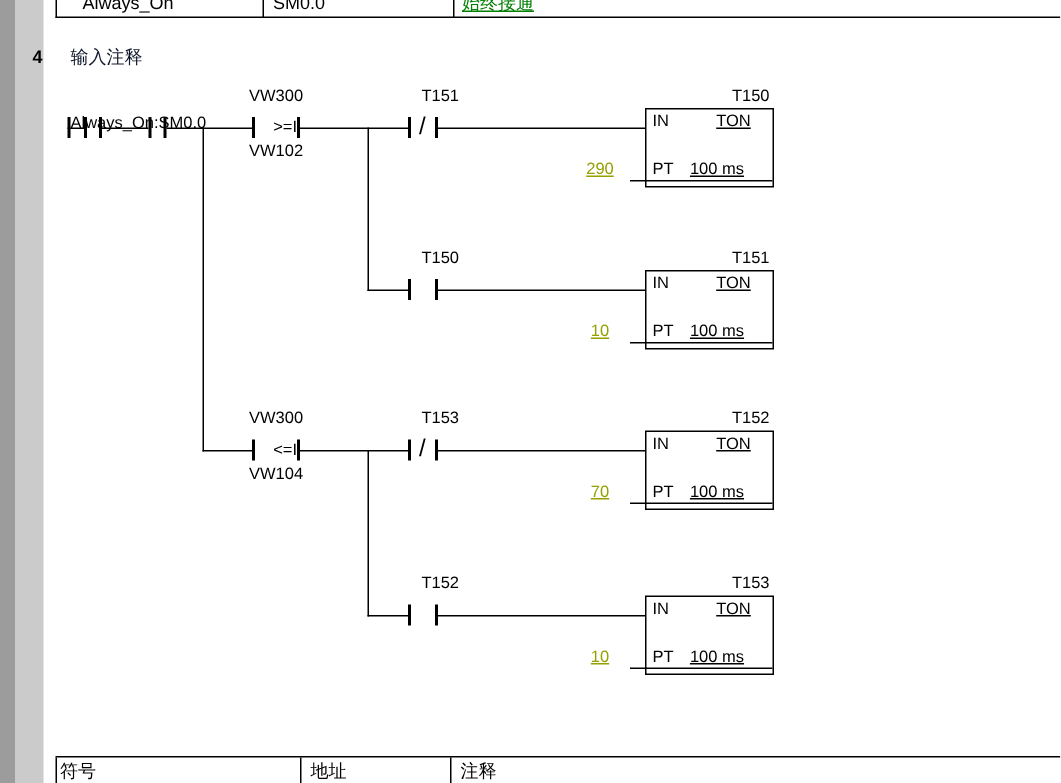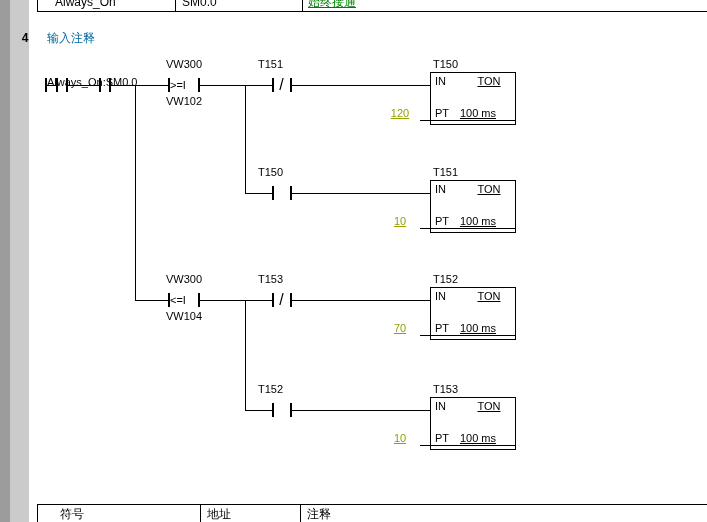--- a/index.html
+++ b/index.html
@@ -3,26 +3,26 @@
 <meta charset="utf-8">
 <style>
   html,body{margin:0;padding:0;background:#fff;}
   #root{position:relative;width:707px;height:522px;background:#fff;overflow:hidden;
         font-family:"Liberation Sans","DejaVu Sans",sans-serif;}
   .h{position:absolute;height:1px;background:#000;}
   .v{position:absolute;width:1px;background:#000;}
   .bar{position:absolute;width:2px;height:14px;background:#000;}
   .t{position:absolute;font-size:11px;line-height:13px;white-space:nowrap;color:#000;}
   .t12{position:absolute;font-size:12px;line-height:14px;white-space:nowrap;color:#000;}
-  .c{text-align:left;}
+  .c{text-align:right;}
   .r{text-align:center;text-decoration:underline;}
   .box{position:absolute;border:1px solid #000;box-sizing:border-box;background:transparent;}
   .ptval{color:#96a000;}
   .symcom{color:#007f00;text-decoration:underline;}
-  .netcom{color:#0369a1;}
+  .netcom{color:#0f172a;}
   .num{font-weight:bold;}
   .slash{position:absolute;font-size:16px;line-height:17px;text-align:center;color:#000;}
   .m-dark{position:absolute;left:0;top:0;width:10px;height:522px;background:#9c9c9c;}
   .m-light{position:absolute;left:10px;top:0;width:19px;height:522px;background:#cbcbcb;}
 </style>
 </head>
 <body>
 
 <div id="root">
 
@@ -68,21 +68,21 @@
     <div class="t c" style="left:258px;top:58px;width:48px;">T151</div>
     <div class="h" style="left:292px;top:85px;width:138px;"></div>
 
     <div class="h" style="left:420px;top:120px;width:95px;"></div>
     <div class="box" style="left:430px;top:72px;width:86px;height:53px;"></div>
     <div class="t c" style="left:433px;top:58px;width:80px;">T150</div>
     <div class="t" style="left:435px;top:75px;">IN</div>
     <div class="t r" style="left:466px;top:75px;width:46px;">TON</div>
     <div class="t" style="left:435px;top:107px;">PT</div>
     <div class="t r" style="left:446px;top:107px;width:64px;">100 ms</div>
-    <div class="t r ptval" style="left:382px;top:107px;width:36px;">120</div>
+    <div class="t r ptval" style="left:382px;top:107px;width:36px;">290</div>
 
     <div class="v" style="left:245px;top:85px;height:109px;"></div>
     <div class="h" style="left:245px;top:193px;width:27px;"></div>
     <div class="bar" style="left:272px;top:186px;"></div>
     <div class="bar" style="left:290px;top:186px;"></div>
     <div class="t c" style="left:258px;top:166px;width:48px;">T150</div>
     <div class="h" style="left:292px;top:193px;width:138px;"></div>
 
     <div class="h" style="left:420px;top:228px;width:95px;"></div>
     <div class="box" style="left:430px;top:180px;width:86px;height:53px;"></div>
@@ -135,18 +135,18 @@
     <div class="t r" style="left:446px;top:432px;width:64px;">100 ms</div>
     <div class="t r ptval" style="left:382px;top:432px;width:36px;">10</div>
 
   </div>
 
   <div>
     <div class="h" style="left:37px;top:504px;width:670px;"></div>
     <div class="v" style="left:37px;top:505px;height:17px;"></div>
     <div class="v" style="left:200px;top:505px;height:17px;"></div>
     <div class="v" style="left:300px;top:505px;height:17px;"></div>
-    <div class="t12" style="left:60px;top:507px;">符号</div>
+    <div class="t12" style="left:40px;top:507px;">符号</div>
     <div class="t12" style="left:207px;top:507px;">地址</div>
     <div class="t12" style="left:307px;top:507px;">注释</div>
   </div>
 
 </div>
 
 </body></html>

